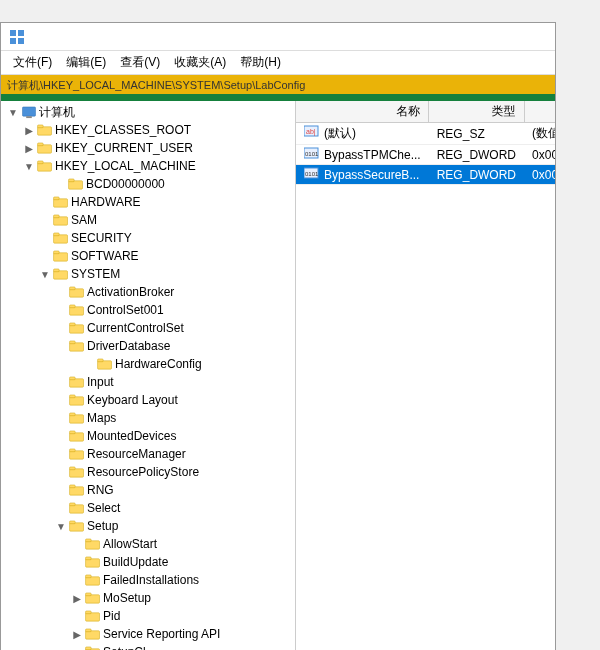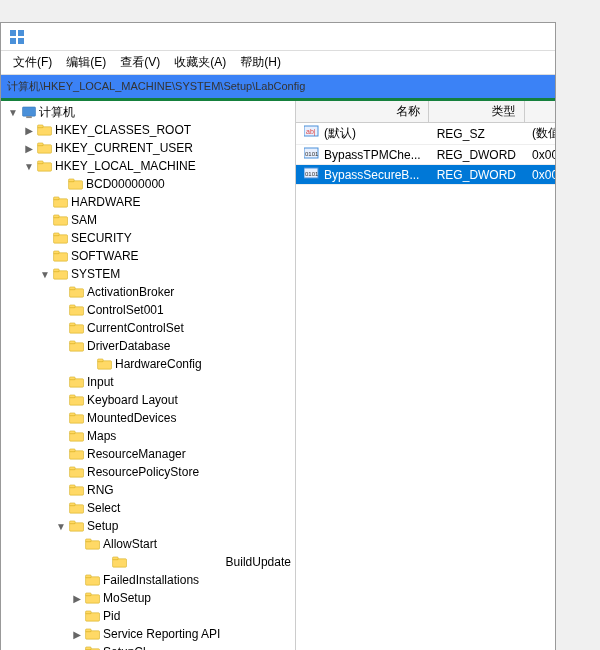--- a/index.html
+++ b/index.html
@@ -46,25 +46,25 @@
       align-items: center;
     }
     .menu-item {
       padding: 2px 6px;
       cursor: pointer;
       font-size: 12px;
       color: #000;
     }
     .address-bar {
       display: flex;
-      align-items: center;
+      align-items: flex-start;
       padding: 3px 6px;
-      border-bottom: 3px solid #15803d;
+      border-bottom: 7px solid #15803d;
       height: 26px;
-      background: #3b82f6;
+      background: #eab308;
       gap: 4px;
     }
     .address-label {
       font-size: 11px;
       color: #333;
       white-space: nowrap;
     }
     .main-content {
       display: flex;
       flex: 1;
@@ -342,40 +342,40 @@
           <span class="item-label">Keyboard Layout</span>
         </div>
         <div class="tree-item" style="padding-left: 52px;">
           <span class="expand-arrow"></span>
           <span class="folder-icon">
             <svg viewBox="0 0 16 14" style="width: 16px; height: 13px;">
               <rect x="0" y="3" width="15" height="9" rx="1" fill="#ffd966" stroke="#c8a000" stroke-width="0.5"></rect>
               <rect x="0" y="1" width="6" height="3" rx="1" fill="#ffd966" stroke="#c8a000" stroke-width="0.5"></rect>
             </svg>
           </span>
+          <span class="item-label">Maps</span>
+        </div>
+        <div class="tree-item" style="padding-left: 52px;">
+          <span class="expand-arrow"></span>
+          <span class="folder-icon">
+            <svg viewBox="0 0 16 14" style="width: 16px; height: 13px;">
+              <rect x="0" y="3" width="15" height="9" rx="1" fill="#ffd966" stroke="#c8a000" stroke-width="0.5"></rect>
+              <rect x="0" y="1" width="6" height="3" rx="1" fill="#ffd966" stroke="#c8a000" stroke-width="0.5"></rect>
+            </svg>
+          </span>
           <span class="item-label">MountedDevices</span>
         </div>
         <div class="tree-item" style="padding-left: 52px;">
           <span class="expand-arrow"></span>
           <span class="folder-icon">
             <svg viewBox="0 0 16 14" style="width: 16px; height: 13px;">
               <rect x="0" y="3" width="15" height="9" rx="1" fill="#ffd966" stroke="#c8a000" stroke-width="0.5"></rect>
               <rect x="0" y="1" width="6" height="3" rx="1" fill="#ffd966" stroke="#c8a000" stroke-width="0.5"></rect>
             </svg>
           </span>
-          <span class="item-label">Maps</span>
-        </div>
-        <div class="tree-item" style="padding-left: 52px;">
-          <span class="expand-arrow"></span>
-          <span class="folder-icon">
-            <svg viewBox="0 0 16 14" style="width: 16px; height: 13px;">
-              <rect x="0" y="3" width="15" height="9" rx="1" fill="#ffd966" stroke="#c8a000" stroke-width="0.5"></rect>
-              <rect x="0" y="1" width="6" height="3" rx="1" fill="#ffd966" stroke="#c8a000" stroke-width="0.5"></rect>
-            </svg>
-          </span>
           <span class="item-label">ResourceManager</span>
         </div>
         <div class="tree-item" style="padding-left: 52px;">
           <span class="expand-arrow"></span>
           <span class="folder-icon">
             <svg viewBox="0 0 16 14" style="width: 16px; height: 13px;">
               <rect x="0" y="3" width="15" height="9" rx="1" fill="#ffd966" stroke="#c8a000" stroke-width="0.5"></rect>
               <rect x="0" y="1" width="6" height="3" rx="1" fill="#ffd966" stroke="#c8a000" stroke-width="0.5"></rect>
             </svg>
           </span>
@@ -414,21 +414,21 @@
         <div class="tree-item" style="padding-left: 68px;">
           <span class="expand-arrow"></span>
           <span class="folder-icon">
             <svg viewBox="0 0 16 14" style="width: 16px; height: 13px;">
               <rect x="0" y="3" width="15" height="9" rx="1" fill="#ffd966" stroke="#c8a000" stroke-width="0.5"></rect>
               <rect x="0" y="1" width="6" height="3" rx="1" fill="#ffd966" stroke="#c8a000" stroke-width="0.5"></rect>
             </svg>
           </span>
           <span class="item-label">AllowStart</span>
         </div>
-        <div class="tree-item" style=" justify-content: space-between;">
+        <div class="tree-item" style="padding-left: 68px;">
           <span class="expand-arrow"></span>
           <span class="folder-icon">
             <svg viewBox="0 0 16 14" style="width: 16px; height: 13px;">
               <rect x="0" y="3" width="15" height="9" rx="1" fill="#ffd966" stroke="#c8a000" stroke-width="0.5"></rect>
               <rect x="0" y="1" width="6" height="3" rx="1" fill="#ffd966" stroke="#c8a000" stroke-width="0.5"></rect>
             </svg>
           </span>
           <span class="item-label">BuildUpdate</span>
         </div>
         <div class="tree-item" style="padding-left: 68px;">

